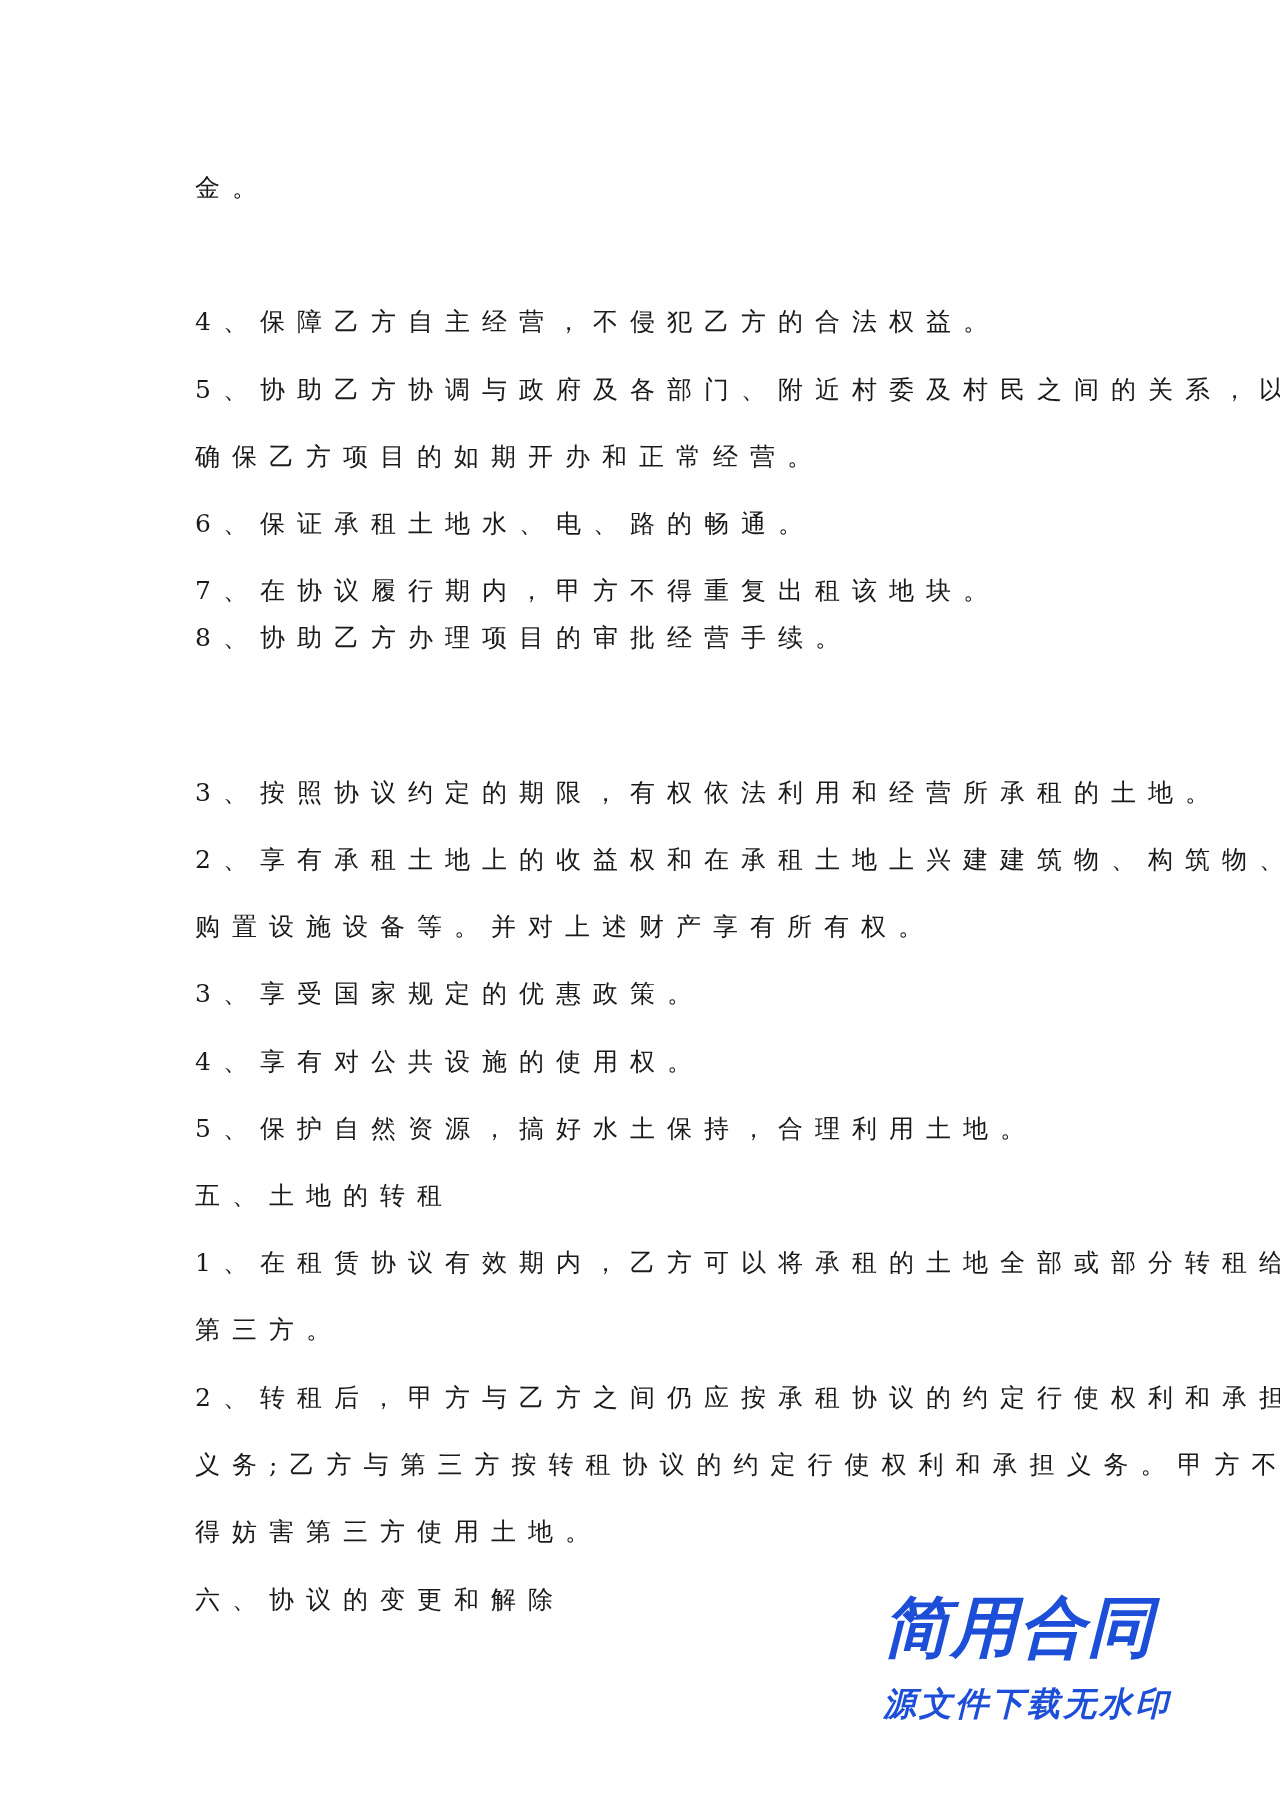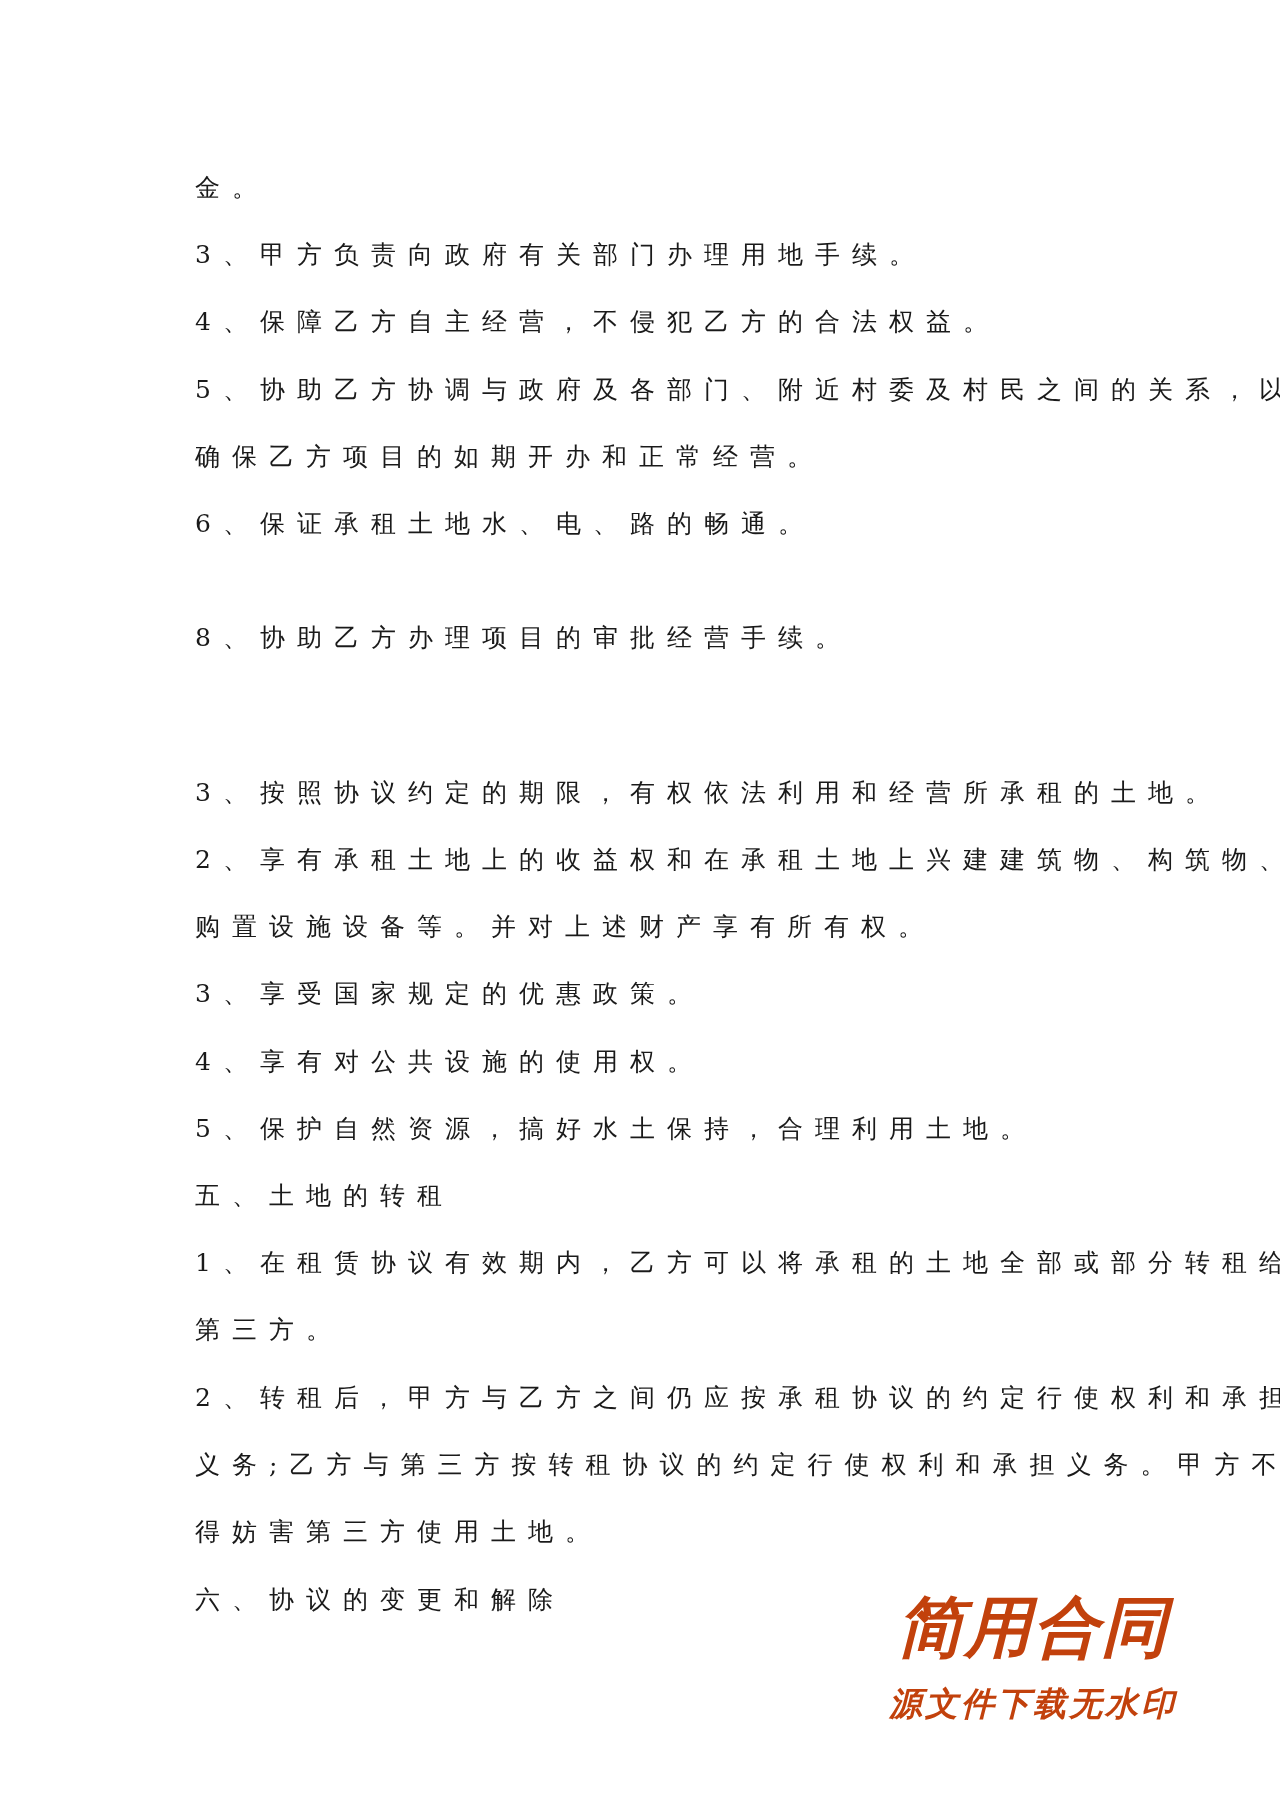--- a/index.html
+++ b/index.html
@@ -11,36 +11,36 @@
   }
   .page { position: absolute; left: 0; top: 0; width: 1280px; height: 1810px; }
   .line {
     position: absolute; left: 195px;
     height: 40px; line-height: 40px;
     font-size: 25px; letter-spacing: 12px;
     white-space: nowrap;
   }
   .watermark {
     position: absolute; left: 883px; top: 1592px; width: 300px;
-    color: #c2410c; font-family: "DejaVu Sans", sans-serif;
-    font-weight: bold; font-style: italic; text-align: center;
+    color: #1d4ed8; font-family: "DejaVu Sans", sans-serif;
+    font-weight: bold; font-style: italic; text-align: left;
   }
   .wm-title { font-size: 66px; line-height: 72px; letter-spacing: 2px; }
   .wm-sub { font-size: 33px; line-height: 44px; letter-spacing: 3px; margin-top: 18px; }
 </style>
 </head>
 <body>
 
 <div class="page">
   <div class="line" style="top:168px">金。</div>
-  <div class="line" style="top:235px">3、甲方负责向政府有关部门办理用地手续。</div>
   <div class="line" style="top:302px">4、保障乙方自主经营，不侵犯乙方的合法权益。</div>
   <div class="line" style="top:370px">5、协助乙方协调与政府及各部门、附近村委及村民之间的关系，以</div>
   <div class="line" style="top:437px">确保乙方项目的如期开办和正常经营。</div>
   <div class="line" style="top:504px">6、保证承租土地水、电、路的畅通。</div>
+  <div class="line" style="top:571px">7、在协议履行期内，甲方不得重复出租该地块。</div>
   <div class="line" style="top:618px">8、协助乙方办理项目的审批经营手续。</div>
   <div class="line" style="top:773px">3、按照协议约定的期限，有权依法利用和经营所承租的土地。</div>
   <div class="line" style="top:840px">2、享有承租土地上的收益权和在承租土地上兴建建筑物、构筑物、</div>
   <div class="line" style="top:907px">购置设施设备等。并对上述财产享有所有权。</div>
   <div class="line" style="top:974px">3、享受国家规定的优惠政策。</div>
   <div class="line" style="top:1042px">4、享有对公共设施的使用权。</div>
   <div class="line" style="top:1109px">5、保护自然资源，搞好水土保持，合理利用土地。</div>
   <div class="line" style="top:1176px">五、土地的转租</div>
   <div class="line" style="top:1243px">1、在租赁协议有效期内，乙方可以将承租的土地全部或部分转租给</div>
   <div class="line" style="top:1310px">第三方。</div>

